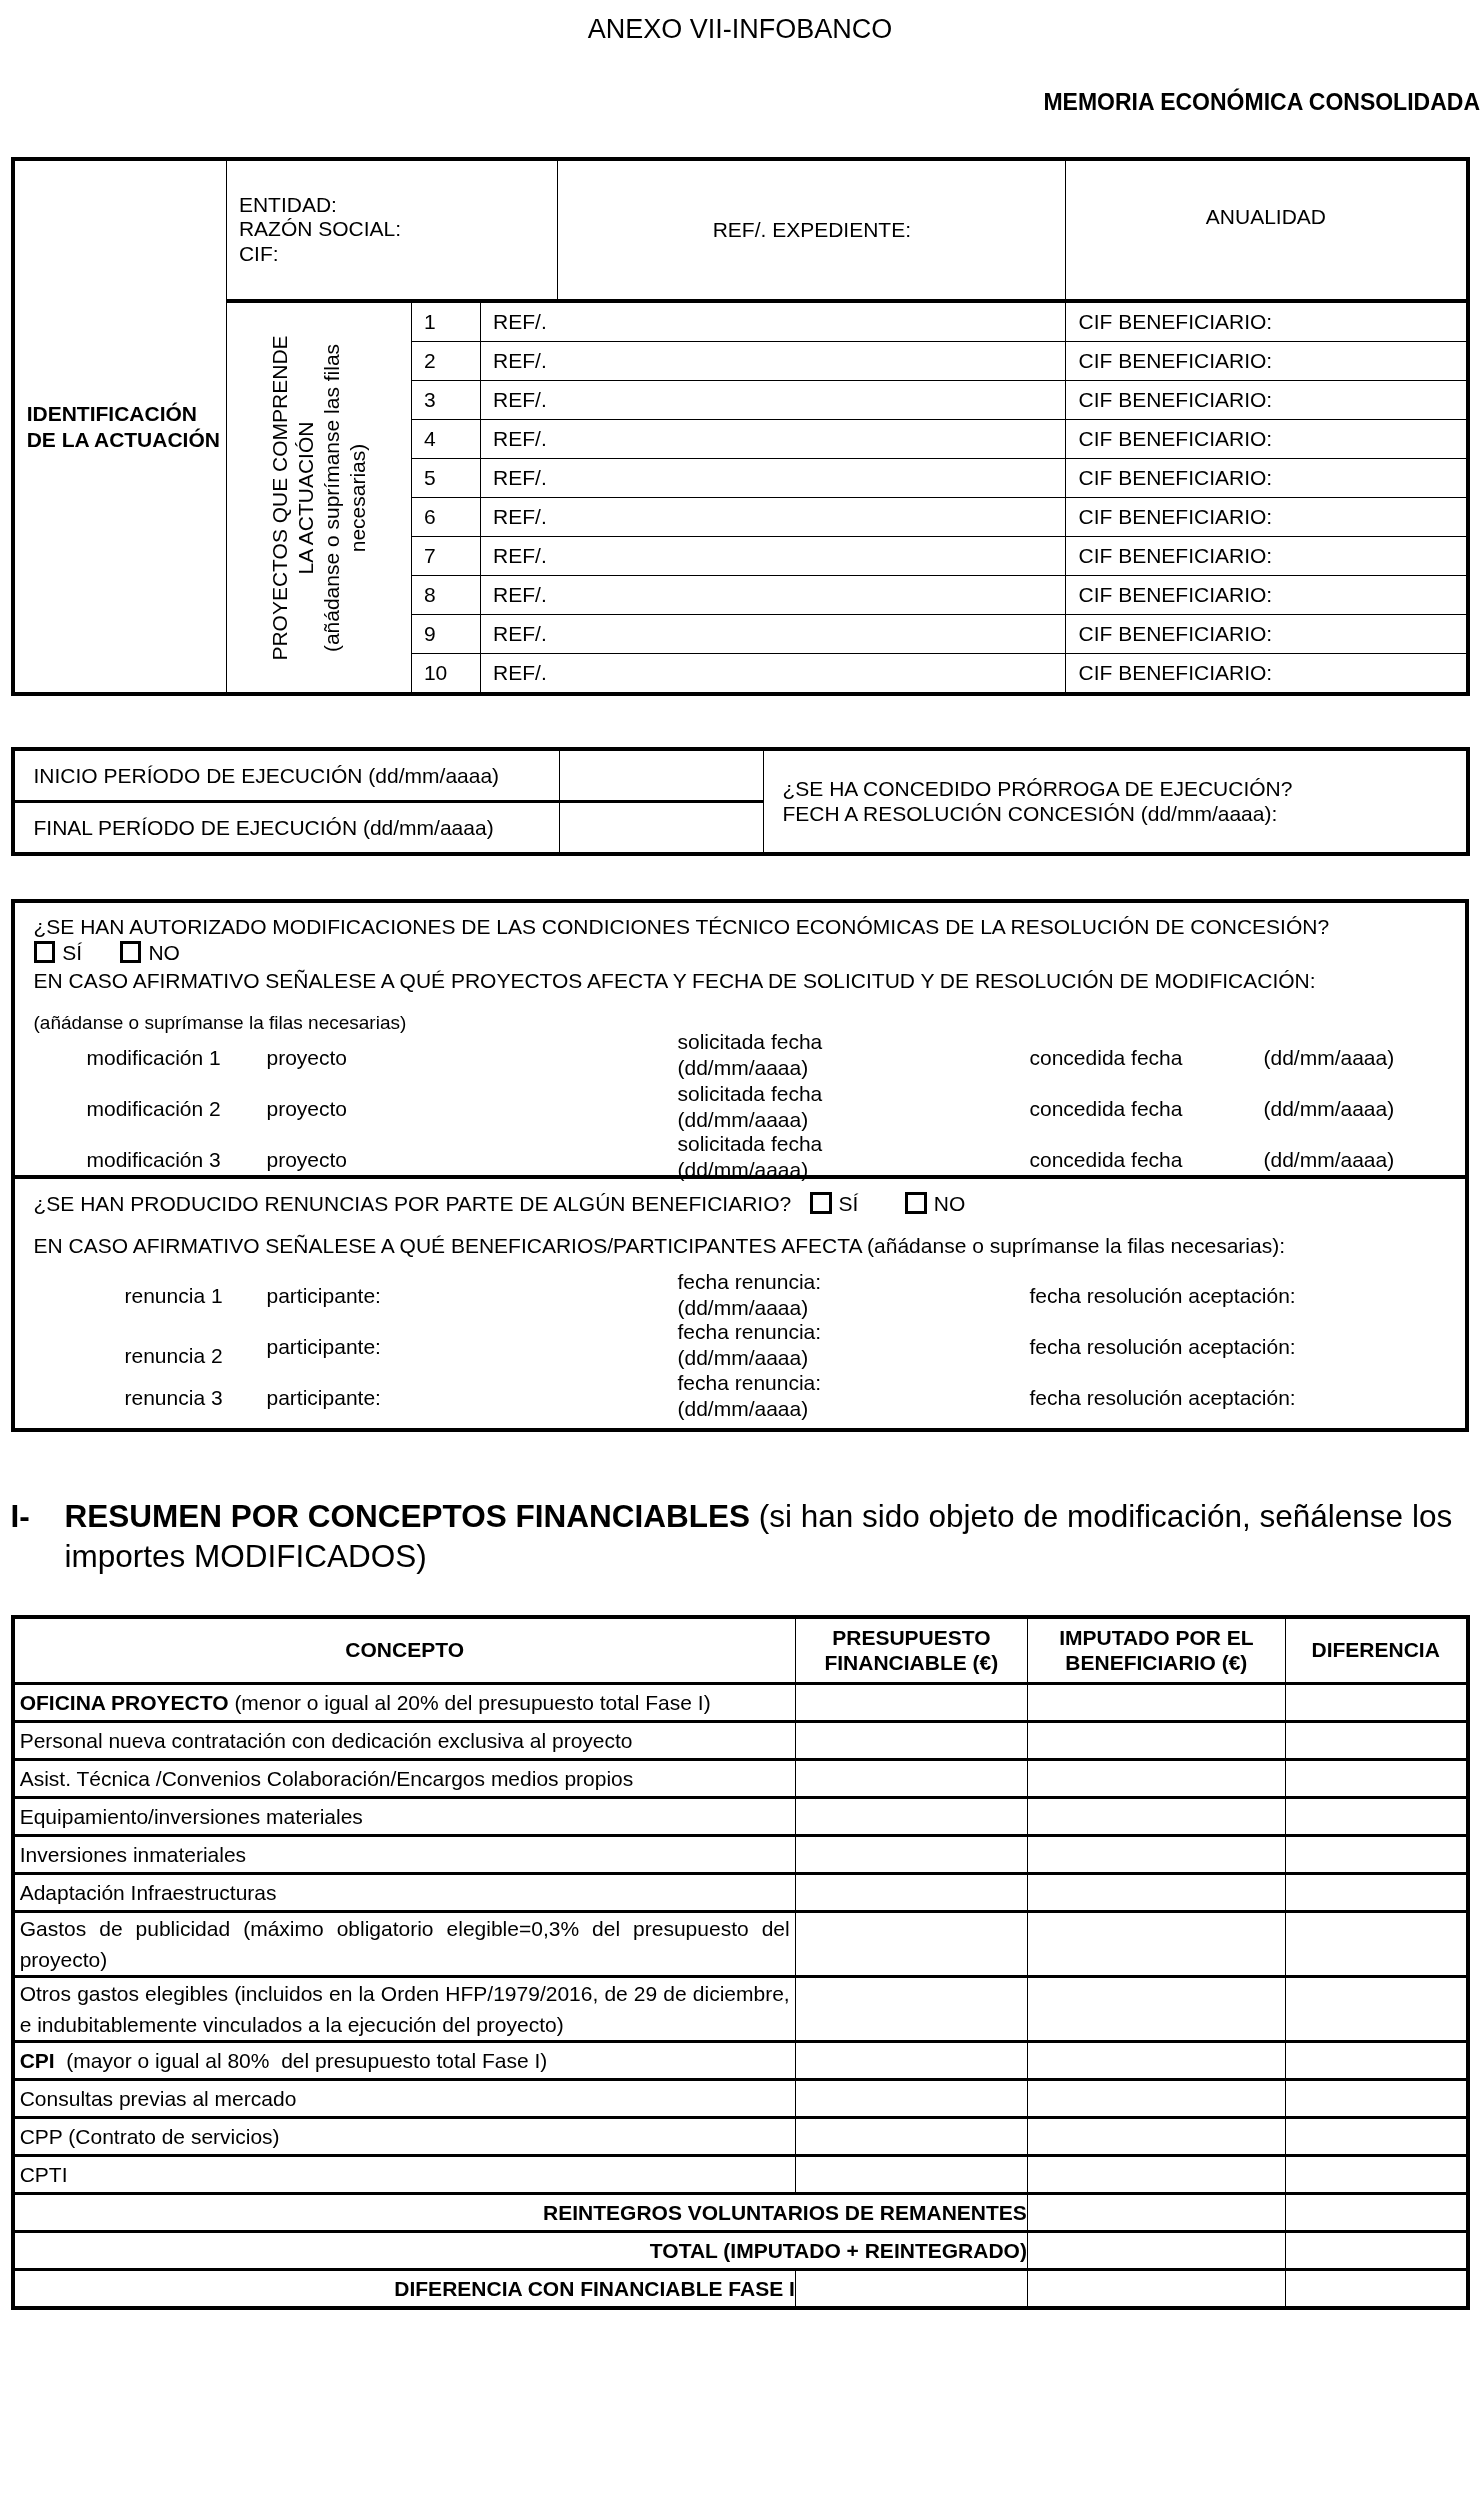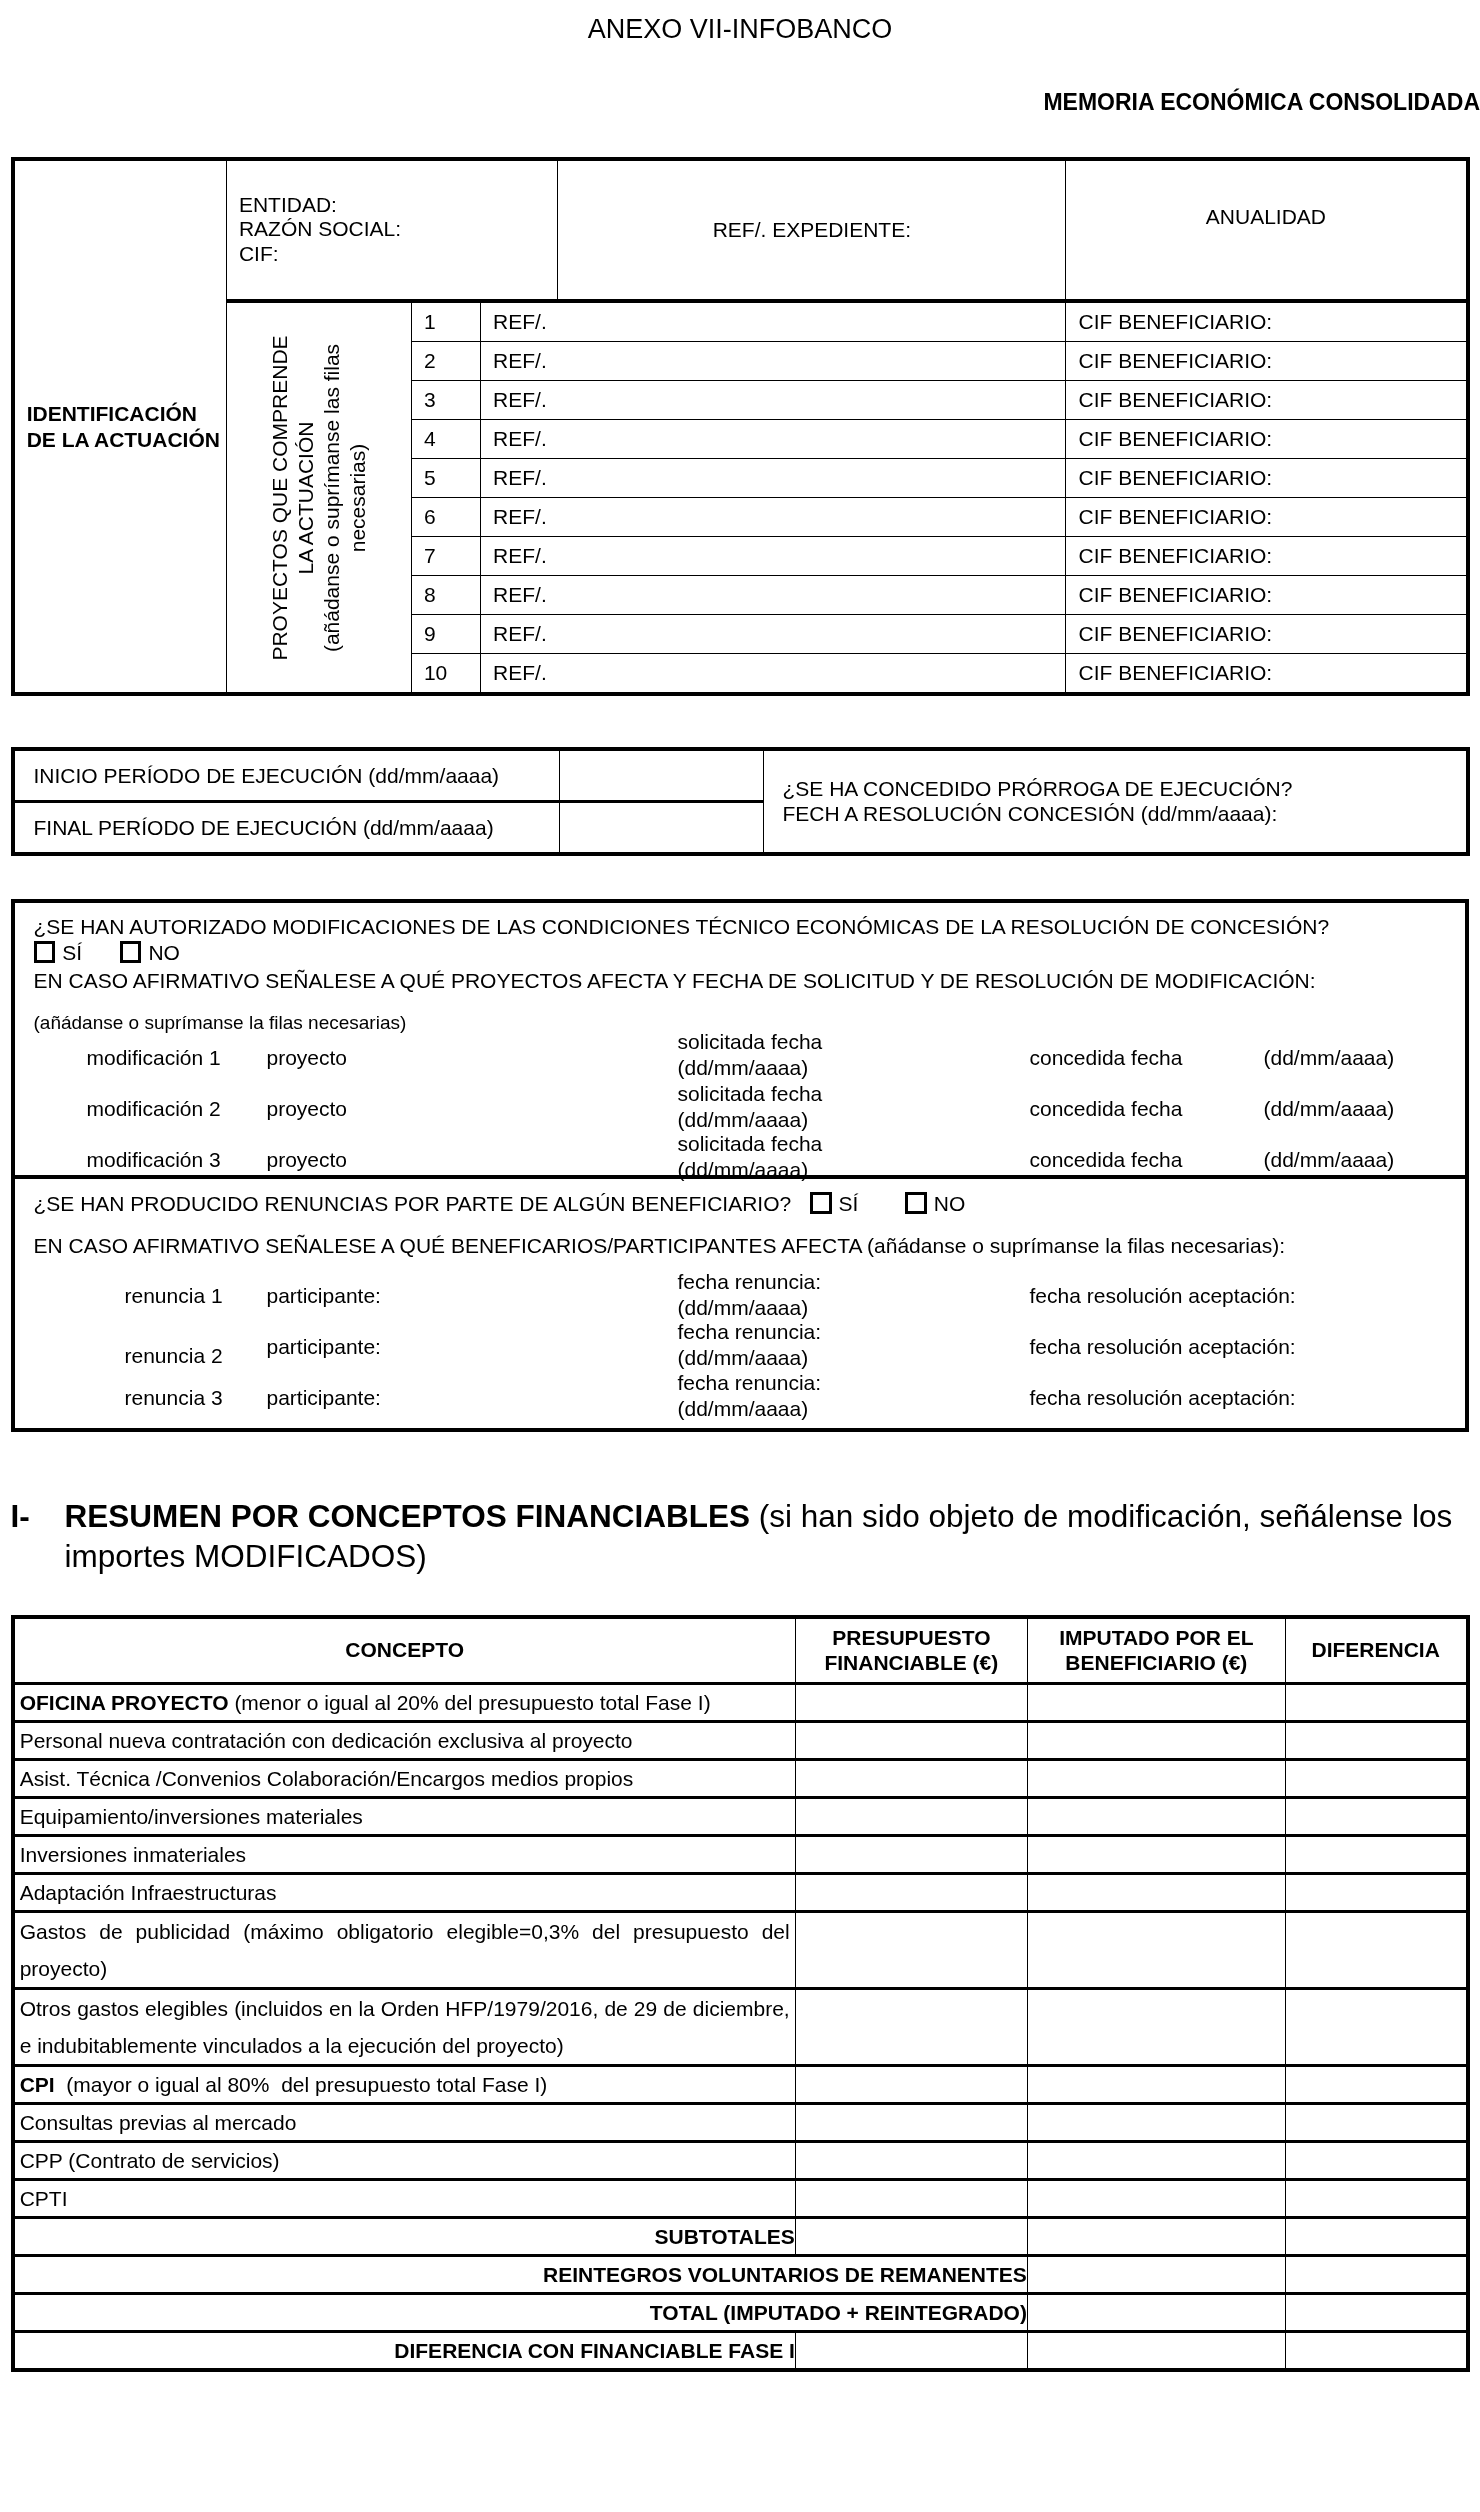--- a/index.html
+++ b/index.html
@@ -50,21 +50,21 @@
 
   
   #summary { left: 10.5px; top: 1615px; width: 1459px; border: 4.4px solid #000; }
   #summary td { height: 35px; vertical-align: middle; }
   #summary tr.hdr td { height: 63px; font-weight: bold; text-align: center; line-height: 24.5px; }
   #summary td.c { padding-left: 5.2px; padding-right: 5.2px; }
   #summary td.concept { width: 770px; }
   #summary td.col2 { width: 231px; }
   #summary td.col3 { width: 257px; }
   #summary tr td { border-top-width: 3.5px; }
-  .justify { text-align: justify; text-align-last: left; line-height: 37px; }
+  .justify { text-align: justify; text-align-last: left; line-height: 31px; }
   .right-bold { text-align: right; font-weight: bold; }
   .bold { font-weight: bold; }
 </style>
 </head>
 <body>
 
 <div class="abs title">ANEXO VII-INFOBANCO</div>
 <div class="abs subtitle">MEMORIA ECONÓMICA CONSOLIDADA</div>
 
 <table id="ident" class="abs">
@@ -317,26 +317,20 @@
         <td></td>
         <td></td>
   </tr>
   <tr>
     <td class="c concept">CPTI</td>
     <td></td>
         <td></td>
         <td></td>
   </tr>
   <tr>
-    <td class="concept right-bold">SUBTOTALES</td>
-    <td></td>
-        <td></td>
-        <td></td>
-  </tr>
-  <tr>
     <td class="right-bold" colspan="2">REINTEGROS VOLUNTARIOS DE REMANENTES</td>
     <td></td>
         <td></td>
   </tr>
   <tr>
     <td class="right-bold" colspan="2">TOTAL (IMPUTADO + REINTEGRADO)</td>
     <td></td>
         <td></td>
   </tr>
   <tr>

